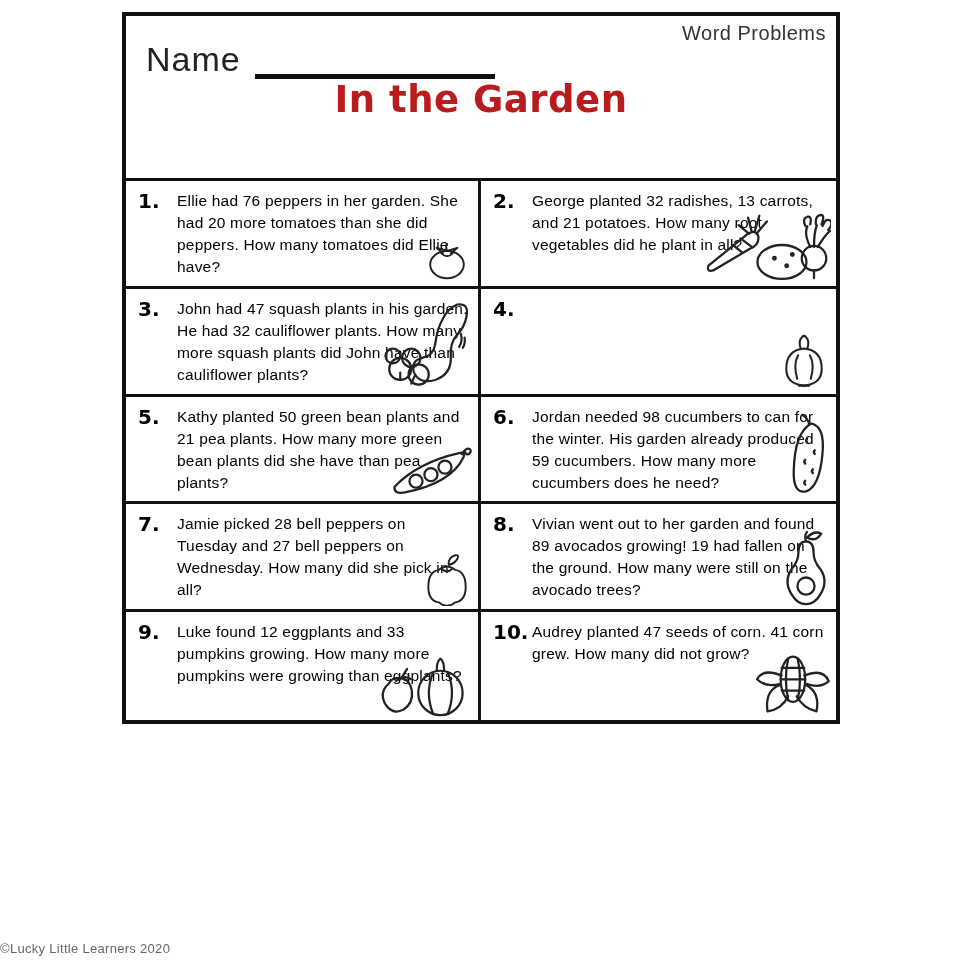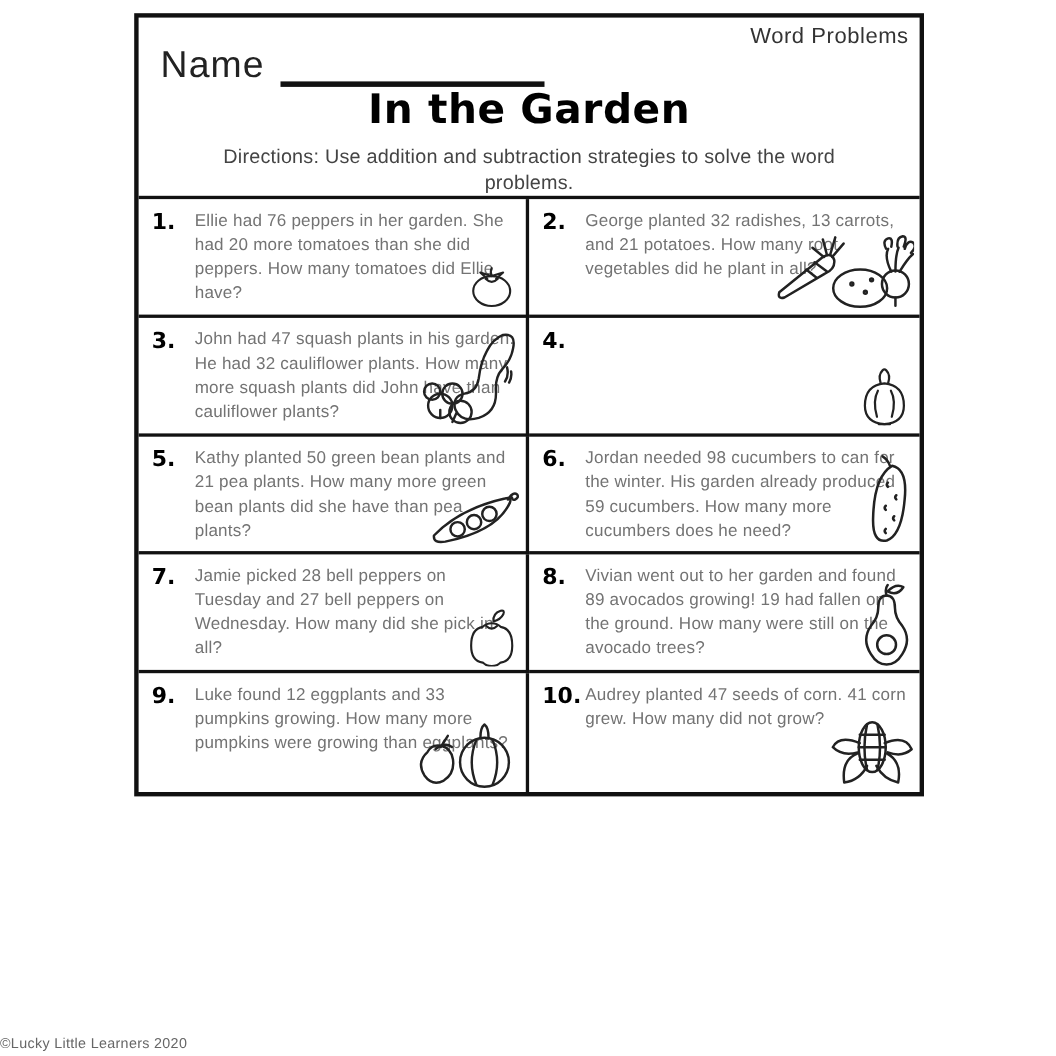--- a/index.html
+++ b/index.html
@@ -4,51 +4,50 @@
 <style>
   html,body{margin:0;padding:0;width:960px;height:960px;background:#fff;overflow:hidden;
     font-family:"Liberation Sans",sans-serif;}
   .sheet{position:absolute;left:122px;top:12px;width:718px;height:712px;
     border:4px solid #111;box-sizing:border-box;background:#fff;}
   .corner-label{position:absolute;top:6px;right:10px;font-size:20px;color:#333;letter-spacing:.5px;}
   .name-row{position:absolute;top:24px;left:20px;display:flex;align-items:center;}
   .name-label{font-size:34px;color:#222;letter-spacing:1px;}
   .name-line{display:inline-block;width:240px;border-bottom:5px solid #111;margin-left:14px;height:34px;}
   .title{position:absolute;top:62px;left:0;right:0;text-align:center;
-    font-family:"DejaVu Sans",sans-serif;font-weight:800;font-size:37px;color:#000000;letter-spacing:.5px;}
+    font-family:"DejaVu Sans",sans-serif;font-weight:800;font-size:37px;color:#b91c1c;letter-spacing:.5px;}
   .directions{position:absolute;top:114px;left:50%;transform:translateX(-50%);width:640px;
     text-align:center;font-size:18px;color:#444;line-height:1.35;letter-spacing:.2px;}
   .grid{position:absolute;left:0;right:0;top:162px;bottom:0;display:grid;
     grid-template-columns:1fr 1fr;grid-template-rows:repeat(5,1fr);
     border-top:3px solid #111;}
   .cell{position:relative;box-sizing:border-box;padding:9px 10px 6px 12px;
     display:flex;gap:9px;align-items:flex-start;border-bottom:3px solid #111;}
   .cell:nth-child(odd){border-right:3px solid #111;}
   .cell:nth-child(9),.cell:nth-child(10){border-bottom:none;}
   .num{font-family:"DejaVu Sans",sans-serif;font-weight:800;font-size:20px;color:#000;
     min-width:30px;line-height:1.1;}
-  .ptext{font-size:15.5px;color:#737373;line-height:1.42;letter-spacing:.2px;max-width:305px;}
+  .ptext{font-size:15.5px;color:#000000;line-height:1.42;letter-spacing:.2px;max-width:305px;}
   .veg{position:absolute;bottom:3px;right:5px;line-height:0;}
   .veg svg{stroke:#222;stroke-width:2.4;fill:none;stroke-linecap:round;stroke-linejoin:round;}
   .footer{position:absolute;left:0;top:941px;width:960px;text-align:left;
     font-size:13px;color:#666;letter-spacing:.3px;}
 </style>
 </head>
 <body>
 
 <div class="sheet">
   <div class="corner-label">Word Problems</div>
 
   <div class="name-row">
     <span class="name-label">Name</span>
     <span class="name-line"></span>
   </div>
 
   <div class="title">In the Garden</div>
-  <div class="directions">Directions:  Use addition and subtraction strategies to solve the word problems.</div>
 
   <div class="grid">
 
     <div class="cell">
       <span class="num">1.</span>
       <span class="ptext">Ellie had 76 peppers in her garden. She had 20 more tomatoes than she did peppers. How many tomatoes did Ellie have?</span>
       <span class="veg">
         <svg width="52" height="48" viewBox="0 0 64 60">
           <ellipse cx="32" cy="37" rx="21" ry="17"></ellipse>
           <path d="M32 20 q-2 -5 0 -9 M32 20 l-13 -4 8 7 M32 20 l13 -4 -8 7 M25 23 q7 7 14 0"></path>

